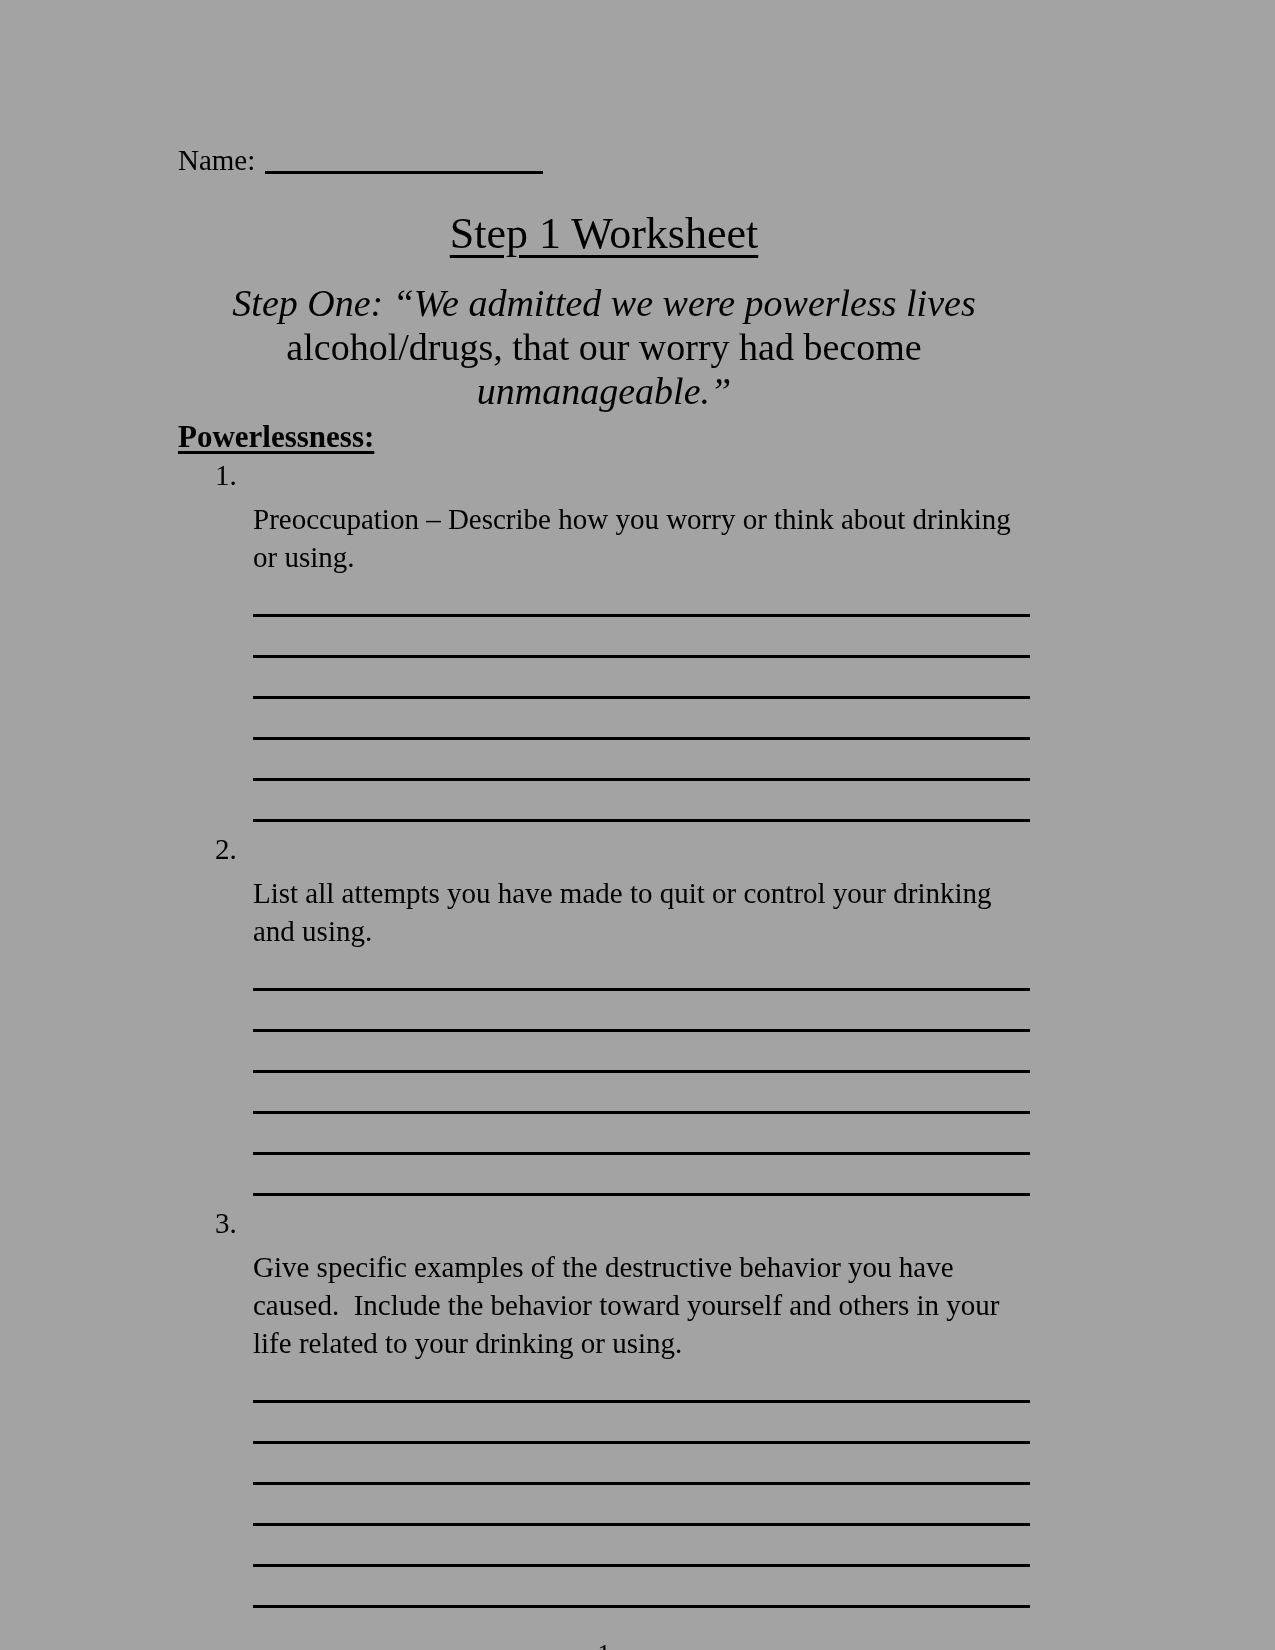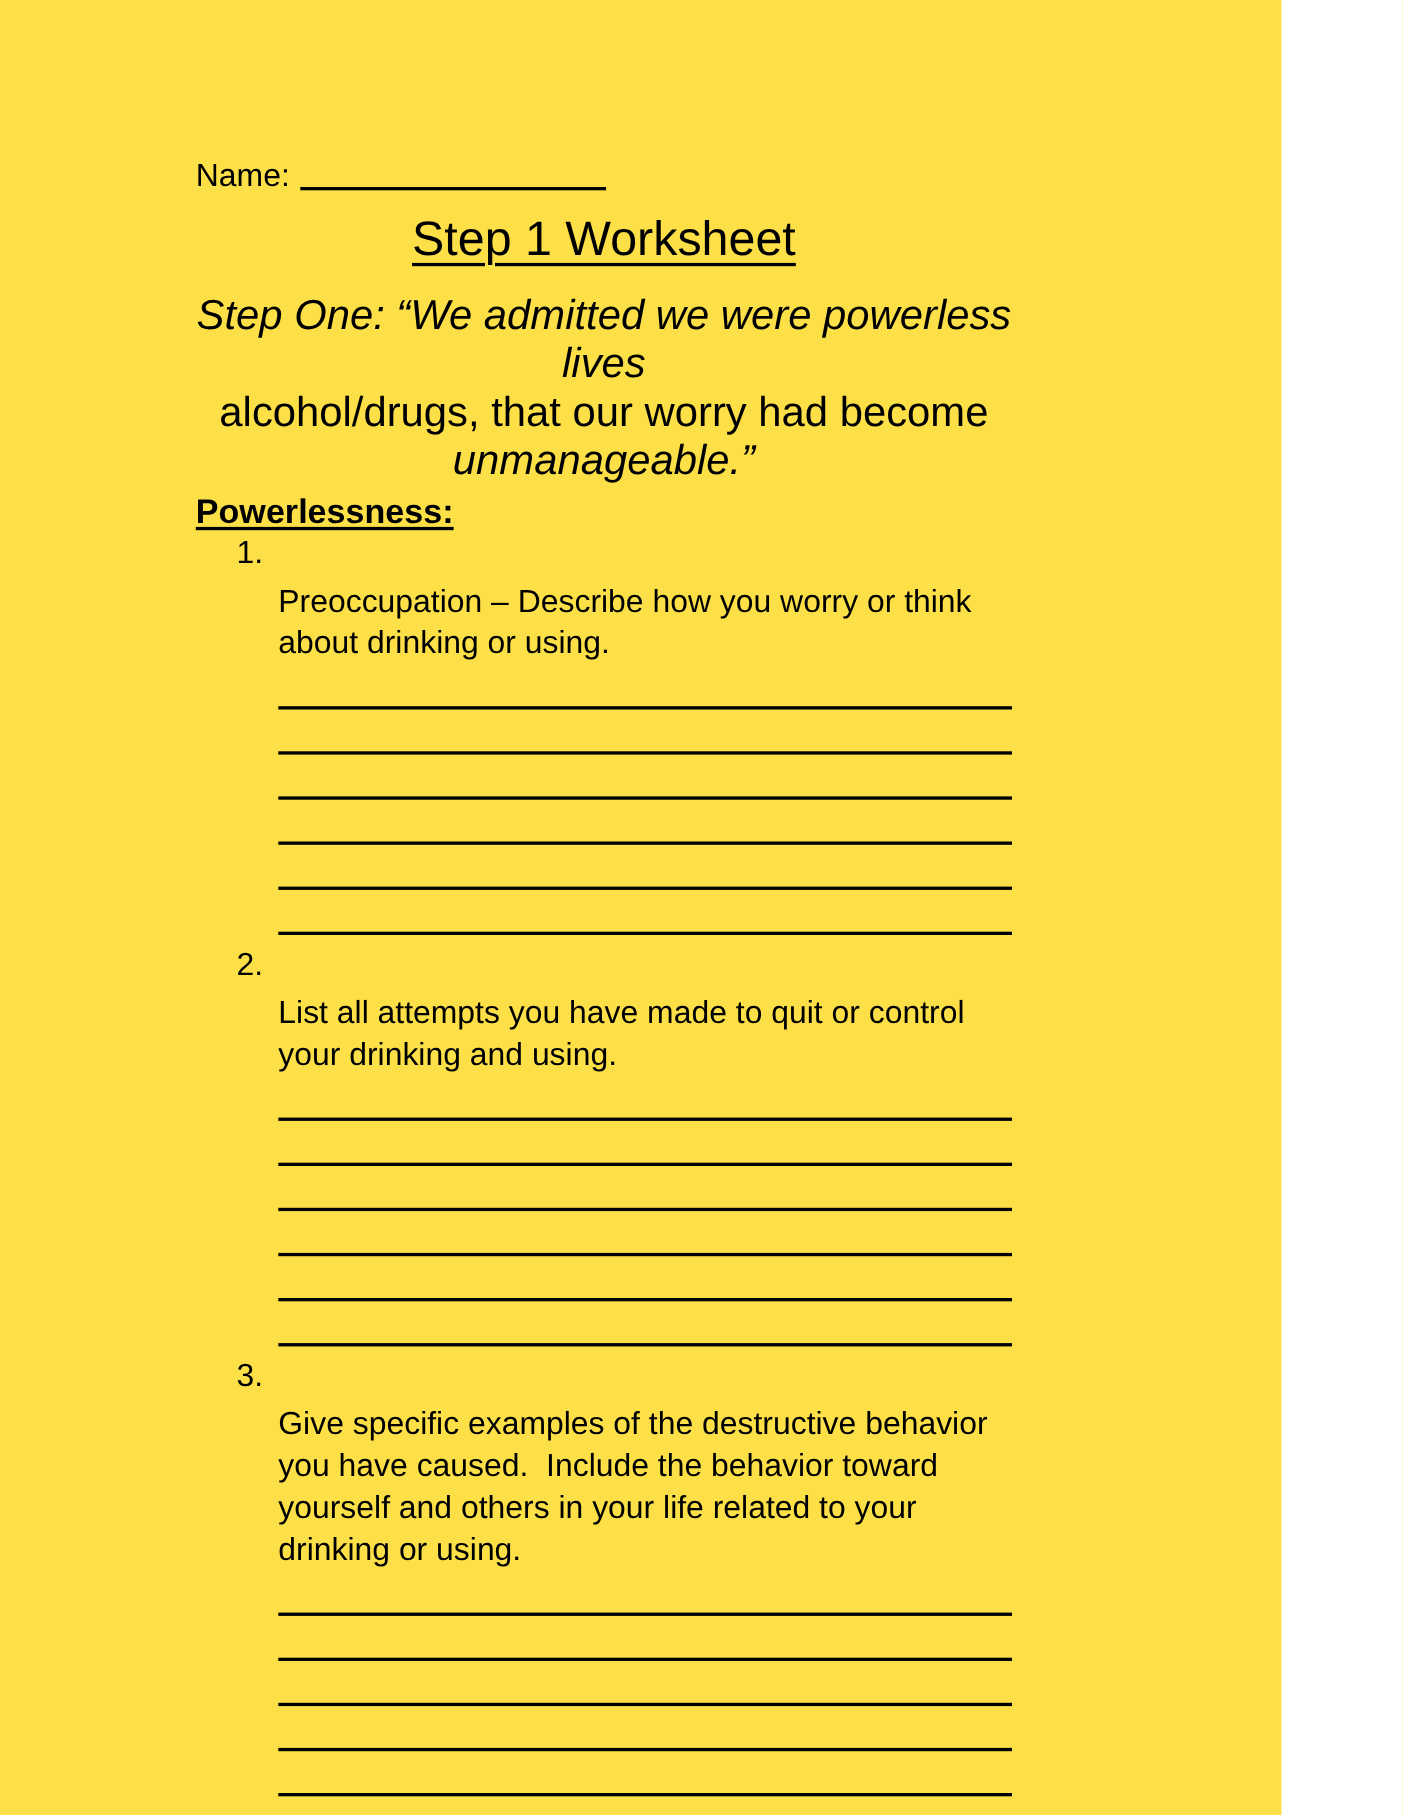--- a/index.html
+++ b/index.html
@@ -2,25 +2,25 @@
 <html><head>
 <meta charset="utf-8">
 <style>
   html, body {
     margin: 0;
     padding: 0;
     background: #ffffff;
   }
   .page {
     position: relative;
-    width: 1165px;
+    width: 1275px;
     height: 1650px;
-    background: #fde047;
+    background: #a3a3a3;
     color: #000000;
-    font-family: Liberation Sans, sans-serif;
+    font-family: Liberation Serif, serif;
     box-sizing: border-box;
     padding: 140px 245px 0 178px;
     overflow: hidden;
   }
   .field-row {
     font-size: 29px;
     line-height: 41px;
     white-space: nowrap;
   }
   .blank {
@@ -30,21 +30,21 @@
     transform: translateY(4px);
     margin-left: 10px;
   }
   .name-blank { width: 278px; }
   .date-blank { width: 295px; }
 
   .title-row {
     text-align: center;
     font-size: 44px;
     line-height: 54px;
-    margin-top: 10px;
+    margin-top: 26px;
   }
   .title-row .underlined {
     text-decoration: underline;
     text-decoration-thickness: 3px;
     text-underline-offset: 7px;
   }
 
   .quote {
     text-align: center;
     font-size: 38px;

